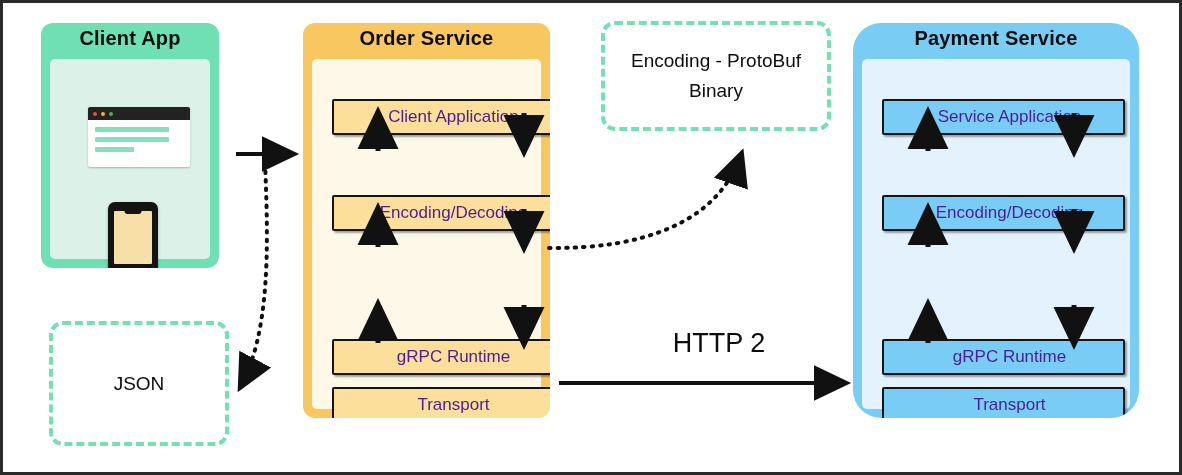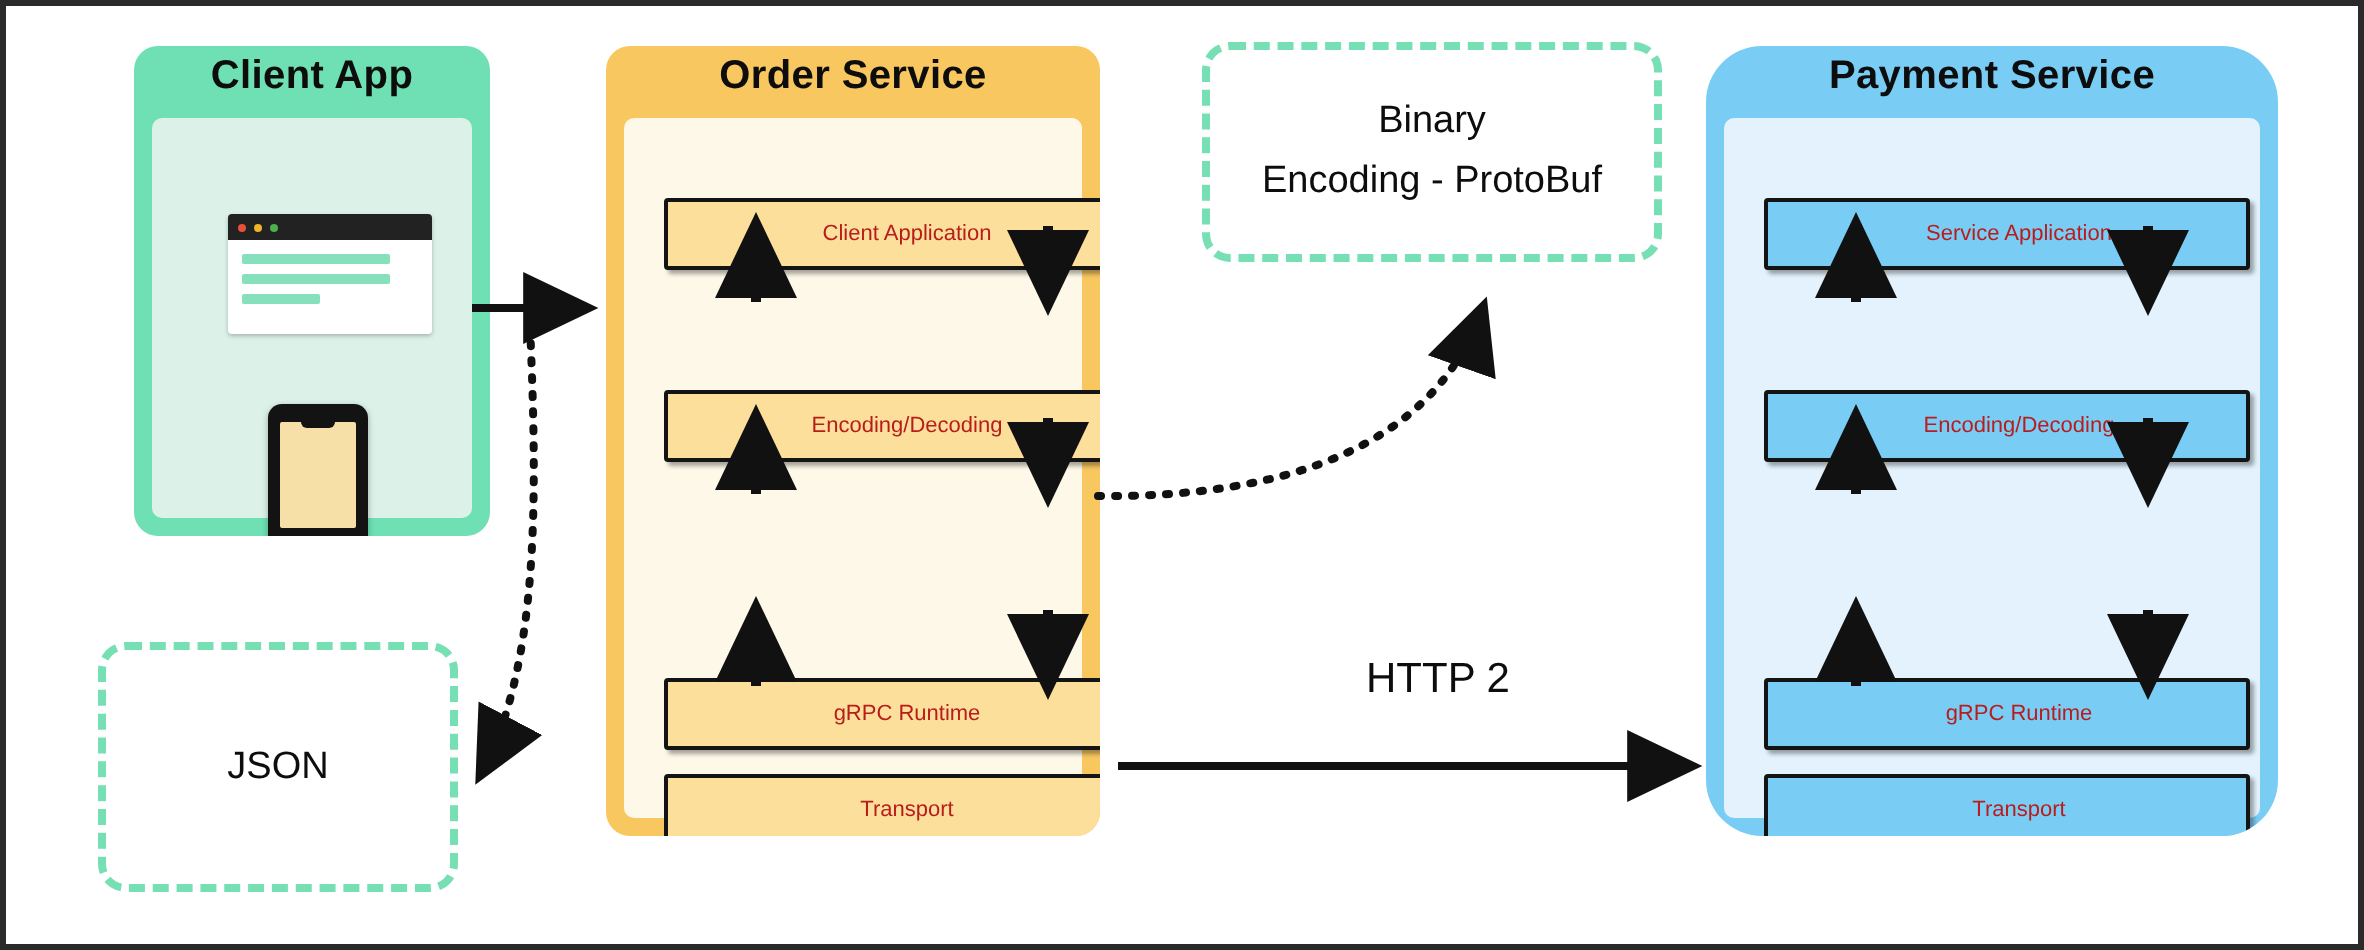--- a/index.html
+++ b/index.html
@@ -46,40 +46,40 @@
   }
   .panel-body {
     position: absolute;
     left: 9px;
     right: 9px;
     bottom: 9px;
     border-radius: 5px;
   }
 
   
-  #client-app { left: 64px; top: 20px; width: 178px; height: 245px; background: #6ee0b4; }
+  #client-app { left: 38px; top: 20px; width: 178px; height: 245px; background: #6ee0b4; }
   #client-app .panel-body { top: 36px; background: #dcf2e8; }
 
   
   #order-service { left: 300px; top: 20px; width: 247px; height: 395px; background: #f9c75f; }
   #order-service .panel-body { top: 36px; background: #fdf8e8; }
 
   
   #payment-service { left: 850px; top: 20px; width: 286px; height: 395px; background: #79cdf5; border-radius: 28px; }
   #payment-service .panel-body { top: 36px; background: #e3f2fd; }
 
   
   .layer-box {
     position: absolute;
     box-sizing: border-box;
     border: 2px solid #141414;
     border-radius: 2px;
     text-align: center;
-    font-size: 11px;
-    color: #b91c1c;
+    font-size: 17px;
+    color: #4c1d95;
     display: flex;
     align-items: center;
     justify-content: center;
     box-shadow: 2px 2px 2px rgba(0,0,0,.35);
   }
   .order-layer { background: #fbdf9a; left: 20px; width: 243px; height: 36px; }
   .pay-layer   { background: #79cdf5; left: 20px; width: 243px; height: 36px; padding-left: 12px; }
   .lay-1 { top: 40px; }
   .lay-2 { top: 136px; }
   .lay-3 { top: 232px; margin-top: 48px; }
@@ -103,21 +103,21 @@
   #note-protobuf { left: 598px; top: 18px; width: 230px; height: 110px; }
   #note-json     { left: 46px;  top: 318px; width: 180px; height: 125px; }
 
   
   #http2-label {
     position: absolute;
     left: 646px;
     top: 325px;
     width: 140px;
     text-align: center;
-    font-size: 21px;
+    font-size: 27px;
     color: #0d0d0d;
   }
 
   
   #browser-icon {
     position: absolute;
     left: 38px;
     top: 48px;
     width: 102px;
     height: 60px;
@@ -215,22 +215,22 @@
     <div class="panel-body">
       <div class="layer-box pay-layer lay-1">Service Application</div>
       <div class="layer-box pay-layer lay-2">Encoding/Decoding</div>
       <div class="layer-box pay-layer lay-3">gRPC Runtime</div>
       <div class="layer-box pay-layer lay-4">Transport</div>
     </div>
   </div>
 
   <div class="note-box" id="note-protobuf">
     <div>
+      <div>Encoding - ProtoBuf</div>
       <div>Binary</div>
-      <div>Encoding - ProtoBuf</div>
     </div>
   </div>
 
   <div class="note-box" id="note-json">
     <div>JSON</div>
   </div>
 
   <div id="http2-label">HTTP 2</div>
 
   <svg class="svg-layer" viewBox="0 0 1182 475">

